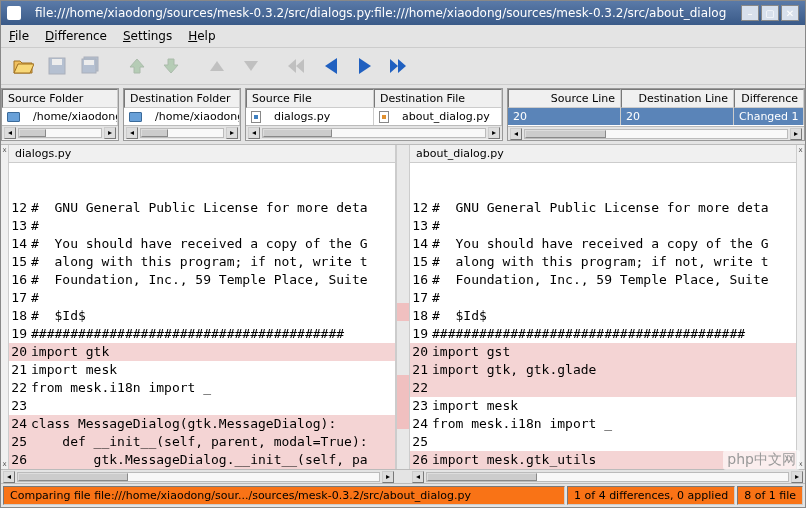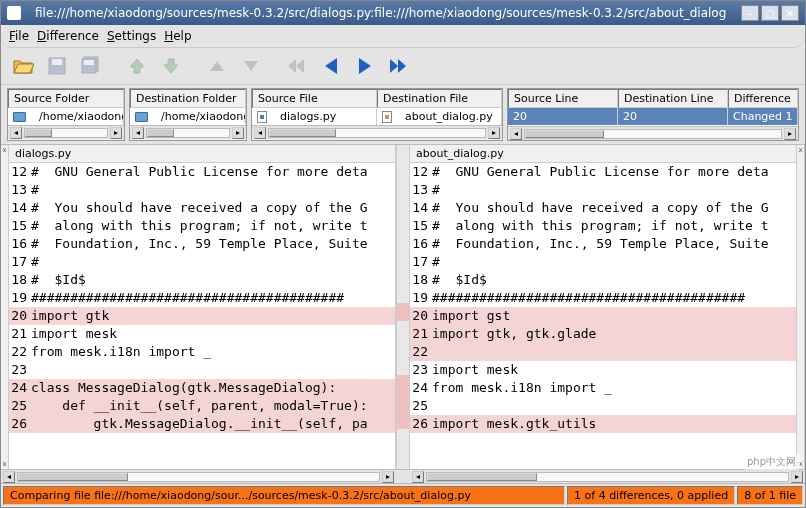--- a/index.html
+++ b/index.html
@@ -3,62 +3,62 @@
 <meta charset="utf-8">
 <style>
 * { box-sizing: border-box; margin: 0; padding: 0; }
 body { font-family: "DejaVu Sans", Arial, sans-serif; font-size: 12px; background: #e8e8e8; width: 806px; height: 508px; overflow: hidden; }
 .window { display: flex; flex-direction: column; height: 100%; border: 1px solid #888; }
 .titlebar { background: linear-gradient(#5a7aa8, #3a5a88); color: #fff; display: flex; align-items: center; padding: 3px 6px; height: 24px; font-size: 12px; gap: 8px; }
 .titlebar-icon { width: 14px; height: 14px; background: #fff; margin-right: 6px; border-radius: 2px; }
 .titlebar-title { flex: 1; white-space: nowrap; overflow: hidden; text-overflow: ellipsis; }
 .titlebar-btns { display: flex; gap: 2px; }
 .titlebar-btn { width: 18px; height: 16px; background: #d8e0ec; border: 1px solid #888; display: flex; align-items: center; justify-content: center; font-size: 10px; cursor: pointer; }
-.menubar { background: #e4e4e4; display: flex; padding: 4px 8px; gap: 8px; border-bottom: 1px solid #ccc; border-radius: 10px; }
+.menubar { background: #e4e4e4; display: flex; padding: 4px 8px; gap: 16px; border-bottom: 1px solid #ccc; }
 .menubar span { cursor: pointer; }
 .menubar span u { text-decoration: underline; }
 .toolbar { background: #e4e4e4; padding: 4px 8px; display: flex; gap: 6px; align-items: center; border-bottom: 1px solid #ccc; }
 .tbtn { width: 28px; height: 28px; display: flex; align-items: center; justify-content: center; border: 1px solid transparent; }
 .tbtn.disabled svg { opacity: 0.35; }
 .tbtn.sep { width: 6px; }
-.panels { display: flex; gap: 4px; padding: 3px 6px; background: #e4e4e4; border-bottom: 1px solid #bbb; }
+.panels { display: flex; gap: 4px; padding: 3px 0; background: #e4e4e4; border-bottom: 1px solid #bbb; }
 .folderpanel { border: 1px solid #999; background: #f4f4f4; flex: 0 0 118px; min-width: 0; }
 .panel-files { flex: 1 1 240px; }
-.panel-diff { flex: 1 1 280px; }
+.panel-diff { flex: 1 1 280px; text-align: right; }
 .phead { display: flex; background: #eaeaea; }
 .ph { border: 1px inset #ccc; padding: 2px 5px; flex: 1; background: #f0f0f0; font-size: 11px; white-space: nowrap; overflow: hidden; }
 .prow { display: flex; background: #fff; }
 .pcell { border-right: 1px solid #ccc; padding: 2px 5px; flex: 1; font-size: 11px; white-space: nowrap; overflow: hidden; display: flex; align-items: center; gap: 13px; }
 .hscroll { height: 14px; background: #e4e4e4; border-top: 1px solid #bbb; display: flex; align-items: center; justify-content: space-between; padding: 0 2px; }
 .hsthumb { flex:1; height:10px; margin:0 2px; background: #f8f8f8; border:1px solid #bbb; position:relative; }
 .hsthumb::before { content:""; position:absolute; left:0; top:0; bottom:0; width:30%; background:#ccc; border:1px outset #ddd; }
 .hsbtn { width:12px; height:12px; background:#ddd; border:1px outset #ccc; font-size:8px; display:flex; align-items:center; justify-content:center; }
 .folder-icon { width:13px; height:10px; background:#68a0d8; border:1px solid #3a6a9a; border-radius:1px; flex-shrink:0; }
 .file-icon { width:10px; height:12px; background:#fff; border:1px solid #888; position:relative; flex-shrink:0; }
 .file-icon.blue::before { content:""; position:absolute; left:2px; top:3px; right:2px; bottom:3px; background:#4080c0; }
 .file-icon.orange::before { content:""; position:absolute; left:2px; top:3px; right:2px; bottom:3px; background:#e09030; }
 .diffarea { flex:1; display:flex; background:#fff; position:relative; min-height:0; }
 .diffgutter { width:8px; background:#f0f0f0; border-right:1px solid #ccc; position:relative; }
 .diffgutter .x { position:absolute; top:1px; left:0; right:0; font-size:7px; text-align:center; color:#555; cursor:pointer; }
 .diffgutter .x.b { top:auto; bottom:1px; }
 .diffpane { flex:1; min-width:0; overflow:hidden; border-right:1px solid #ccc; }
 .diffpane-head { background:#f0f0f0; border-bottom:1px solid #ccc; padding:2px 6px; font-size:11px; }
-.codeblock { font-family:"DejaVu Sans Mono","Courier New",monospace; font-size:13px; line-height:18px; white-space:pre; }
+.codeblock { font-family:"DejaVu Sans Mono","Courier New",monospace; font-size:13px; line-height:18px; white-space:pre;margin-top:36px; }
 .codeline { display:flex; }
 .ln { width:22px; text-align:right; padding-right:4px; color:#000; flex-shrink:0; }
 .ct { flex:1; overflow:hidden; white-space:pre; }
 .chg { background:#f4d4d4; }
 .middiv { width:14px; background:#e8e8e8; border-left:1px solid #ccc; border-right:1px solid #ccc; position:relative; }
 .middiv .connector { position:absolute; left:0; right:0; background:#f0c0c0; }
 .statusbar { background:#e4e4e4; border-top:1px solid #bbb; display:flex; padding:2px; font-size:11px; gap:2px; }
 .statusbar .sseg { border:1px inset #ccc; padding:2px 6px; background:#f97316; white-space:nowrap; overflow:hidden; }
 .statusbar .sseg.main { flex:1; }
 .diff-hscroll { height:14px; background:#e4e4e4; border-top:1px solid #bbb; display:flex; }
 .diff-hscroll .half { flex:1; display:flex; align-items:center; padding:0 2px; }
-.watermark { position:absolute; right:6px; bottom:38px; font-size:10px; color:#999; background:rgba(255,255,255,.6); padding:1px 4px; border-radius:3px; pointer-events:none; }
+.watermark { position:absolute; right:6px; bottom:38px; font-size:14px; color:#999; background:rgba(255,255,255,.6); padding:1px 4px; border-radius:3px; pointer-events:none; }
 .difftable { background:#fff; min-height:18px; }
 .difftable .pcell.sel { background:#5a84b8; color:#fff; }
 </style>
 </head>
 <body>
 
 <div class="window">
   <div class="titlebar">
     <div class="titlebar-icon"></div>
     <div class="titlebar-title">file:///home/xiaodong/sources/mesk-0.3.2/src/dialogs.py:file:///home/xiaodong/sources/mesk-0.3.2/src/about_dialog</div>

